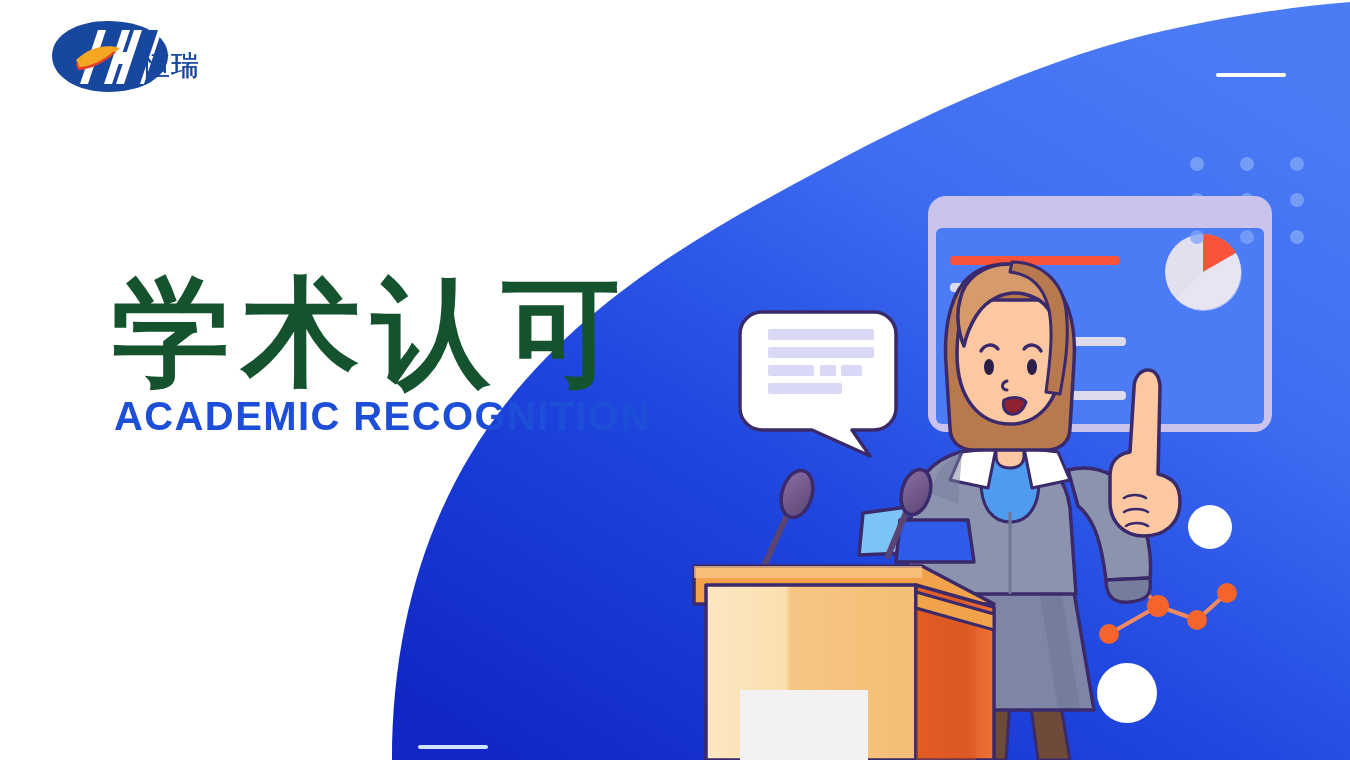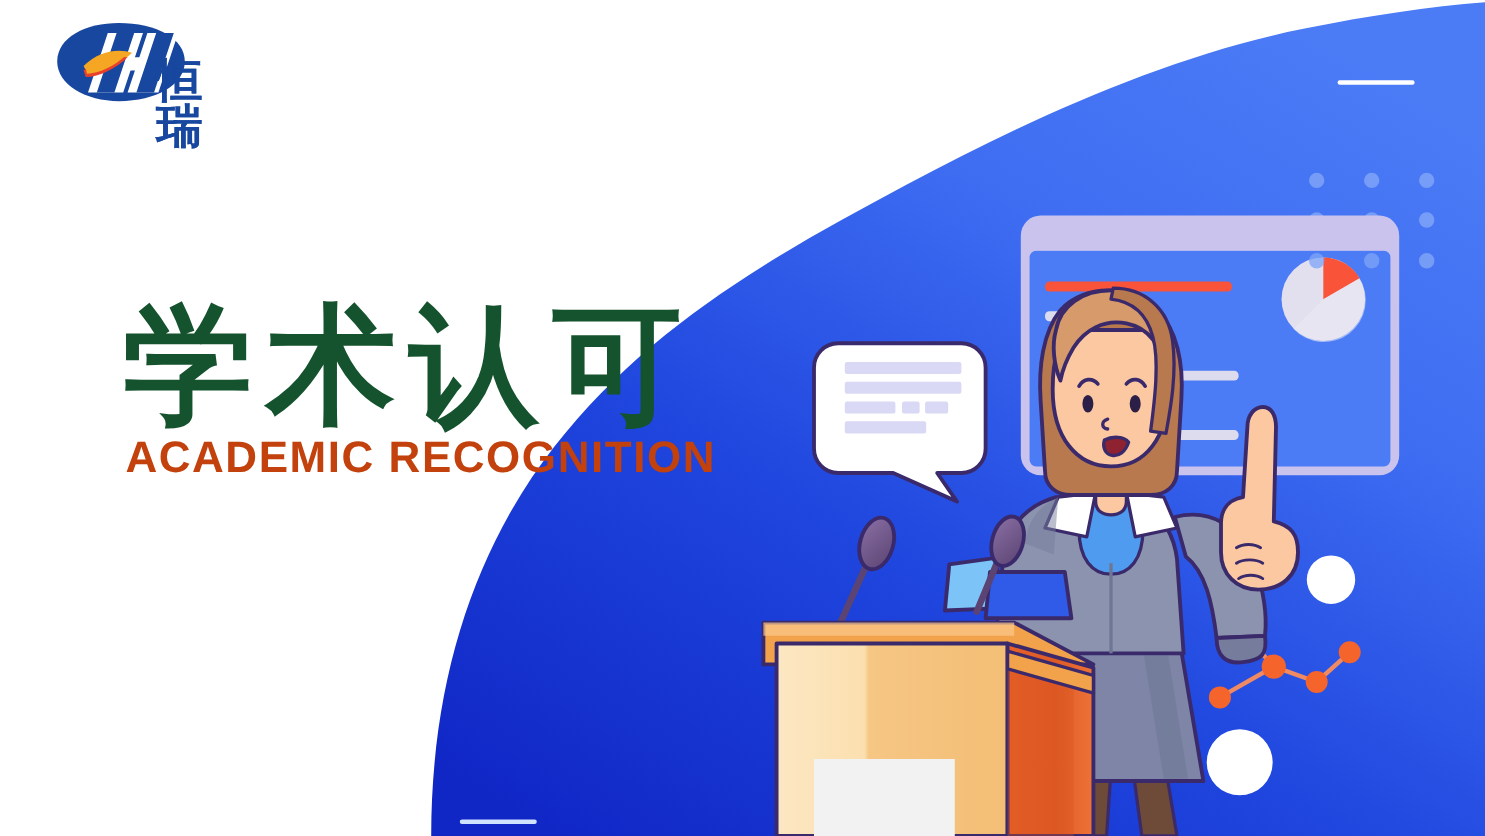--- a/index.html
+++ b/index.html
@@ -3,31 +3,31 @@
 <meta charset="utf-8">
 <style>
   html,body{margin:0;padding:0;background:#fff;}
   body{width:1350px;height:760px;overflow:hidden;
        font-family:"Liberation Sans","DejaVu Sans",sans-serif;}
   #stage{position:relative;width:1350px;height:760px;background:#ffffff;overflow:hidden;}
 
   
   .logo{position:absolute;left:46px;top:14px;width:170px;height:88px;}
   .logo svg{display:block;}
-  .logo-cn{position:absolute;left:96px;top:38px;font-size:42px;font-weight:700;
+  .logo-cn{position:absolute;left:96px;top:38px;font-size:28px;font-weight:400;
            color:#17479E;letter-spacing:1px;line-height:1;
            font-family:"DejaVu Sans","Liberation Sans",sans-serif;
            text-shadow:0 0 0 #17479E;}
 
   
   .title-cn{position:absolute;left:112px;top:272px;font-size:118px;font-weight:700;
             color:#14532d;letter-spacing:12px;line-height:1.02;white-space:nowrap;
             font-family:"DejaVu Sans","Liberation Sans",sans-serif;}
   .title-en{position:absolute;left:114px;top:396px;font-size:40px;font-weight:700;
-            color:#c2410c;letter-spacing:1.4px;line-height:1;white-space:nowrap;}
+            color:#1d4ed8;letter-spacing:1.4px;line-height:1;white-space:nowrap;}
 
   
   .art{position:absolute;left:0;top:0;width:1350px;height:760px;}
   .art svg{display:block;}
 
   .hline{position:absolute;background:#ffffff;border-radius:2px;}
   .hline.top{left:1216px;top:73px;width:70px;height:4px;}
   .hline.bottom{left:418px;top:745px;width:70px;height:4px;background:#cfe3ff;}
 </style>
 </head>

